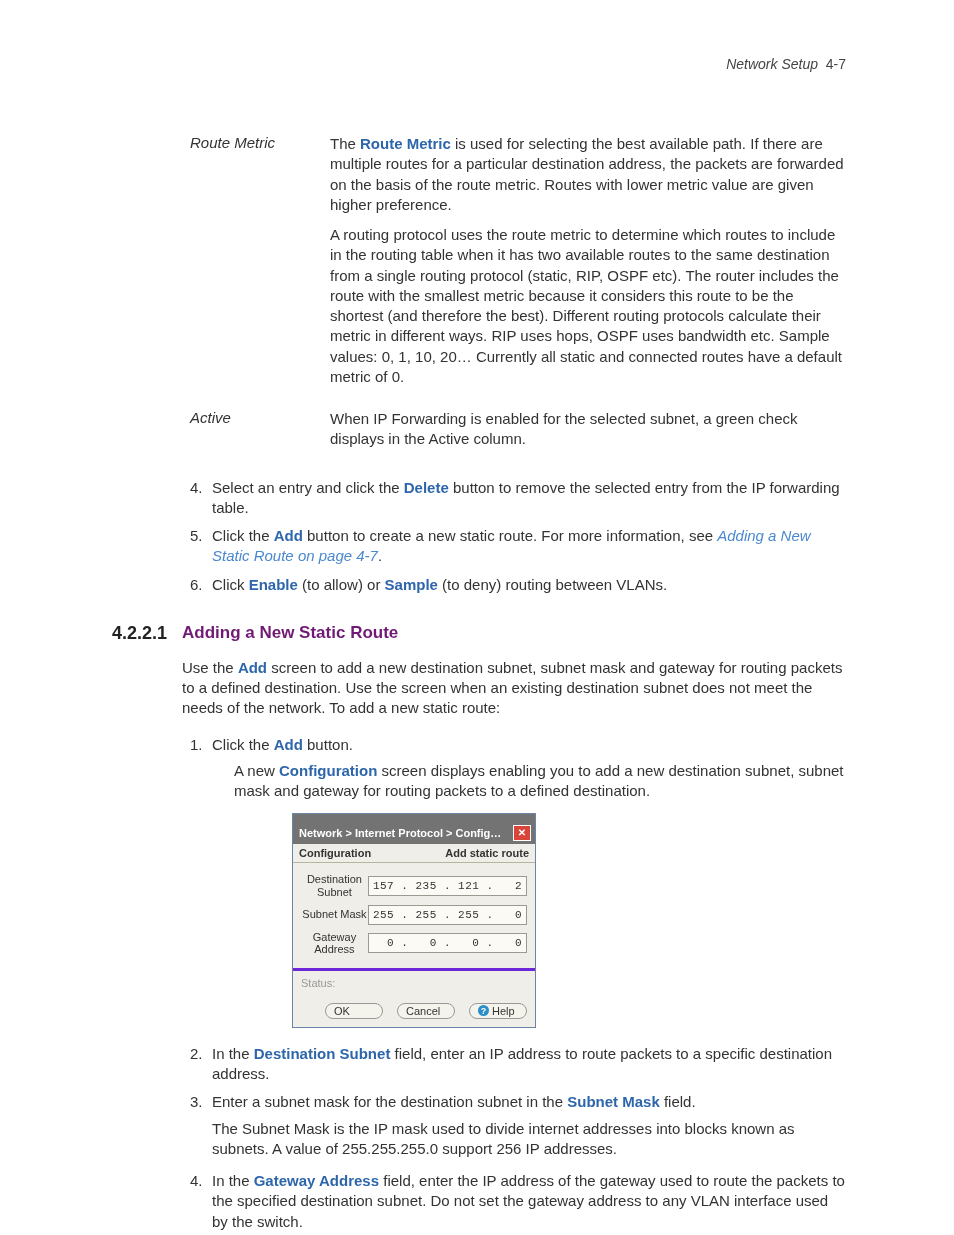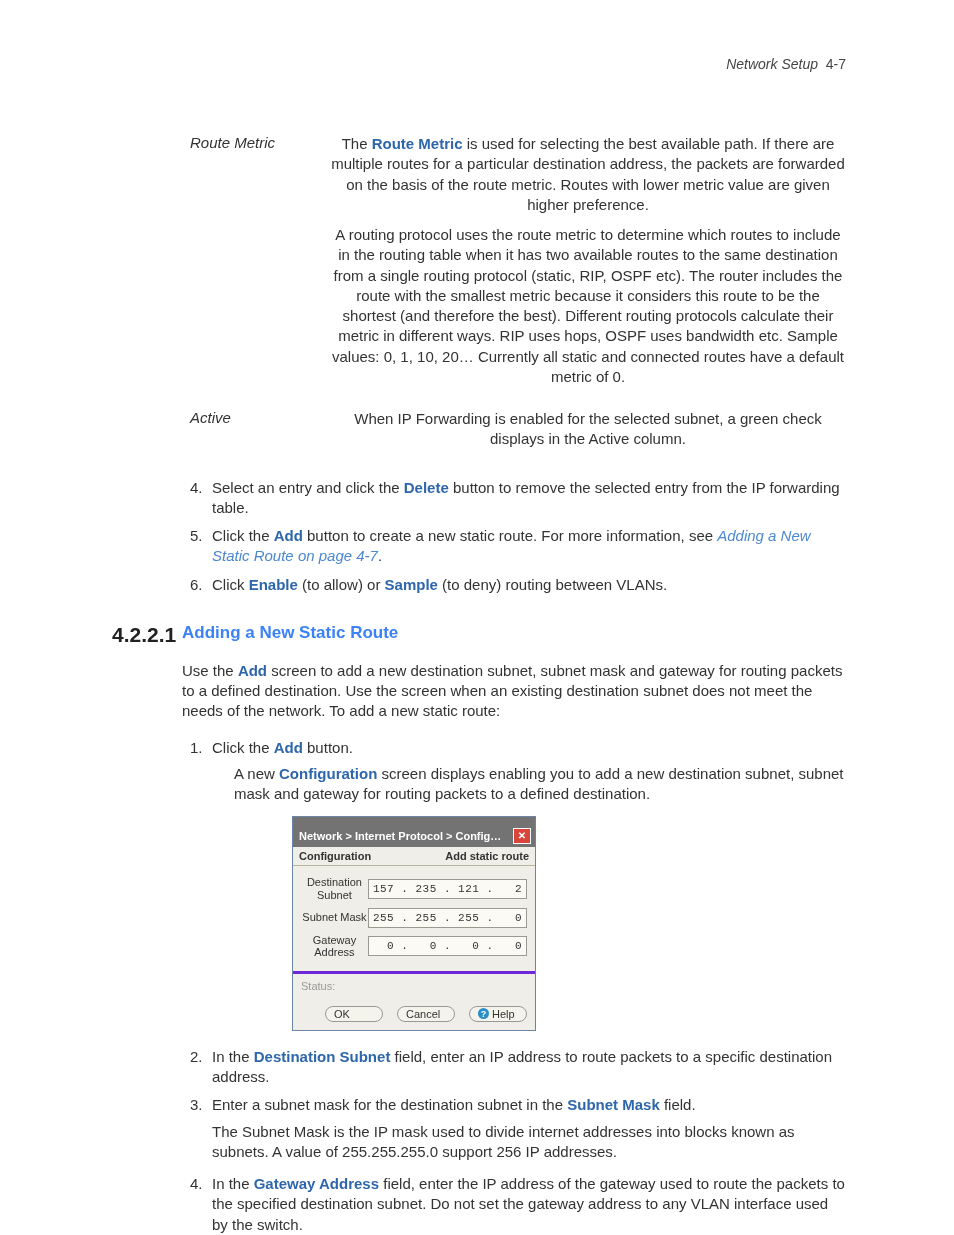--- a/index.html
+++ b/index.html
@@ -40,21 +40,20 @@
     font-style: italic;
     font-size: 15px;
     padding: 4px 0 8px 0;
   }
   .def-desc {
     display: table-cell;
     vertical-align: top;
     font-size: 15px;
     line-height: 1.35;
     padding: 4px 0 8px 0;
-    text-align: center;
   }
   .def-desc p { margin: 0 0 10px 0; }
   .strong-blue { color: #2d66ab; font-weight: bold; }
   .link-blue { color: #4b88cf; font-style: italic; }
   .num-list {
     margin: 10px 0 0 78px;
     padding: 0;
     list-style: none;
     counter-reset: item;
   }
@@ -71,28 +70,28 @@
     position: absolute;
     left: 0;
     top: 0;
   }
   .section-heading {
     display: flex;
     margin: 28px 0 14px 0;
   }
   .section-num {
     width: 70px;
-    font-size: 21px;
+    font-size: 18px;
     font-weight: bold;
     color: #222;
   }
   .section-title {
     font-size: 17px;
     font-weight: bold;
-    color: #3b82f6;
+    color: #701a75;
   }
   .body-para {
     margin: 0 0 16px 70px;
     font-size: 15px;
     line-height: 1.35;
   }
   .sub-para {
     margin: 6px 0 12px 22px;
     font-size: 15px;
     line-height: 1.35;

